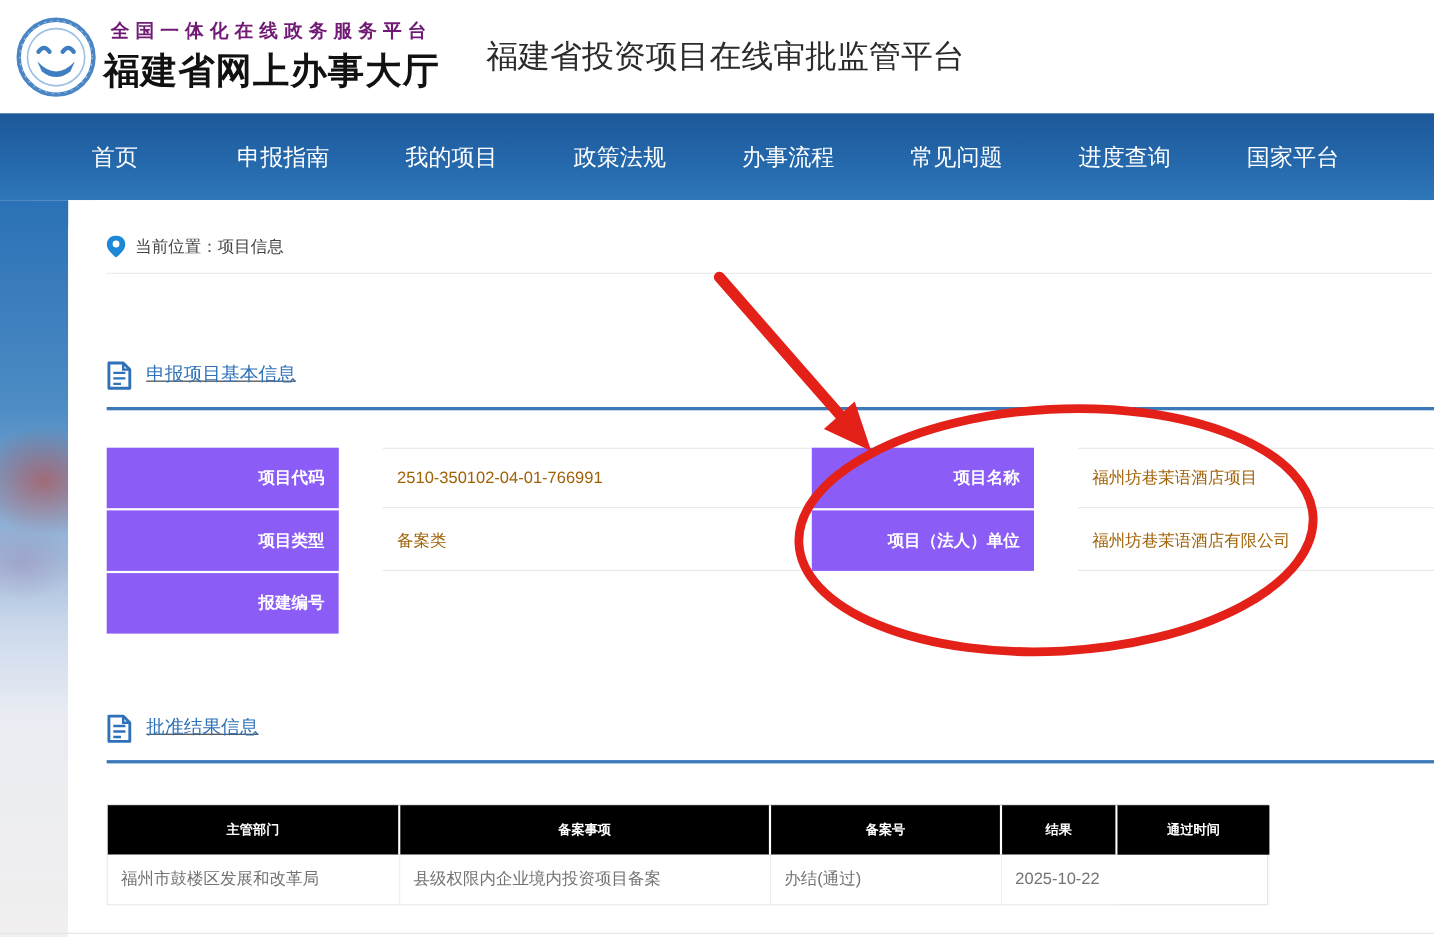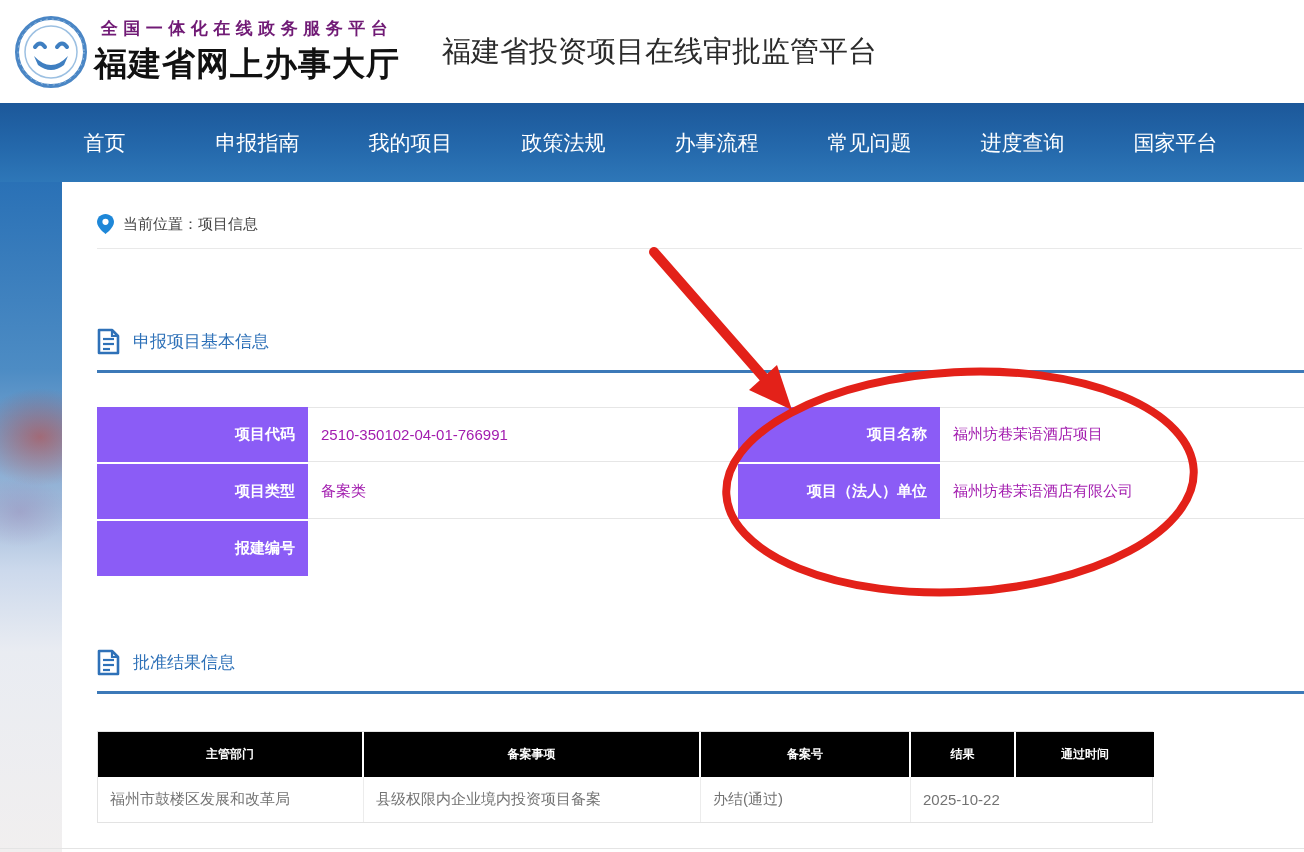--- a/index.html
+++ b/index.html
@@ -25,31 +25,31 @@
     background:
       radial-gradient(ellipse 90px 70px at 40px 255px, rgba(196,60,48,0.55), rgba(196,60,48,0) 70%),
       radial-gradient(ellipse 70px 50px at 20px 330px, rgba(150,120,170,0.35), rgba(150,120,170,0) 70%),
       linear-gradient(180deg,#2a71b6 0%,#4d8cc4 28%,#9fb9d9 48%,#ccd9ec 58%,#e9ecf2 70%,#f1efef 100%);
   }
   .card { position:absolute; left:62px; top:0; width:1242px; height:670px; background:#fff; border-top-left-radius:26px; padding-left:35px; }
 
   .breadcrumb { padding-top:32px; display:flex; align-items:center; gap:9px; font-size:15px; color:#444; }
   .crumb-divider { margin-top:14px; margin-right:2px; border-bottom:1px solid #e9e9e9; }
 
-  .section-head { display:flex; align-items:center; gap:13px; }
+  .section-head { display:flex; align-items:flex-start; gap:13px;text-decoration:underline; }
   .section-head.first { margin-top:79px; }
   .section-head.second { margin-top:73px; }
   .section-title { font-size:17px; color:#2e71b8; }
   .section-rule { height:3px; background:#3c79b8; margin-top:15px; }
 
   
   .info-grid { margin-top:34px; display:grid; grid-template-columns:211px 430px 202px 1fr; grid-auto-rows:55px; row-gap:2px; width:1207px; }
   .cell-label { background:#8b5cf6; color:#fff; font-weight:700; font-size:15px; display:flex; align-items:center; justify-content:flex-end; padding-right:13px; white-space:nowrap; }
-  .cell-value { background:#fff; display:flex; align-items:center; padding-left:13px; font-size:15px; color:#a21caf;
-    border-bottom:1px solid #e6e6e6; }
+  .cell-value { background:#fff; display:flex; align-items:center; padding-left:13px; font-size:15px; color:#a16207;
+    border-bottom:1px solid #e6e6e6;margin-left:40px; }
   .row-first { border-top:1px solid #e6e6e6; }
   .cell-empty { background:#fff; }
 
   
   .result-table { margin-top:37px; width:1056px; border:1px solid #e3e3e3; }
   .result-head { display:grid; grid-template-columns:266px 337px 210px 105px 138px; height:45px; }
   .result-head > div { background:#000000; color:#fff; font-weight:700; font-size:12px; display:flex; align-items:center; justify-content:center; border-right:2px solid #fff; }
   .result-head > div:last-child { border-right:none; }
   .result-row { display:grid; grid-template-columns:266px 337px 210px 105px 138px; height:45px; }
   .result-row > div { display:flex; align-items:center; padding-left:12px; font-size:15px; color:#737373; border-right:1px solid #ececec; background:#fff; }

